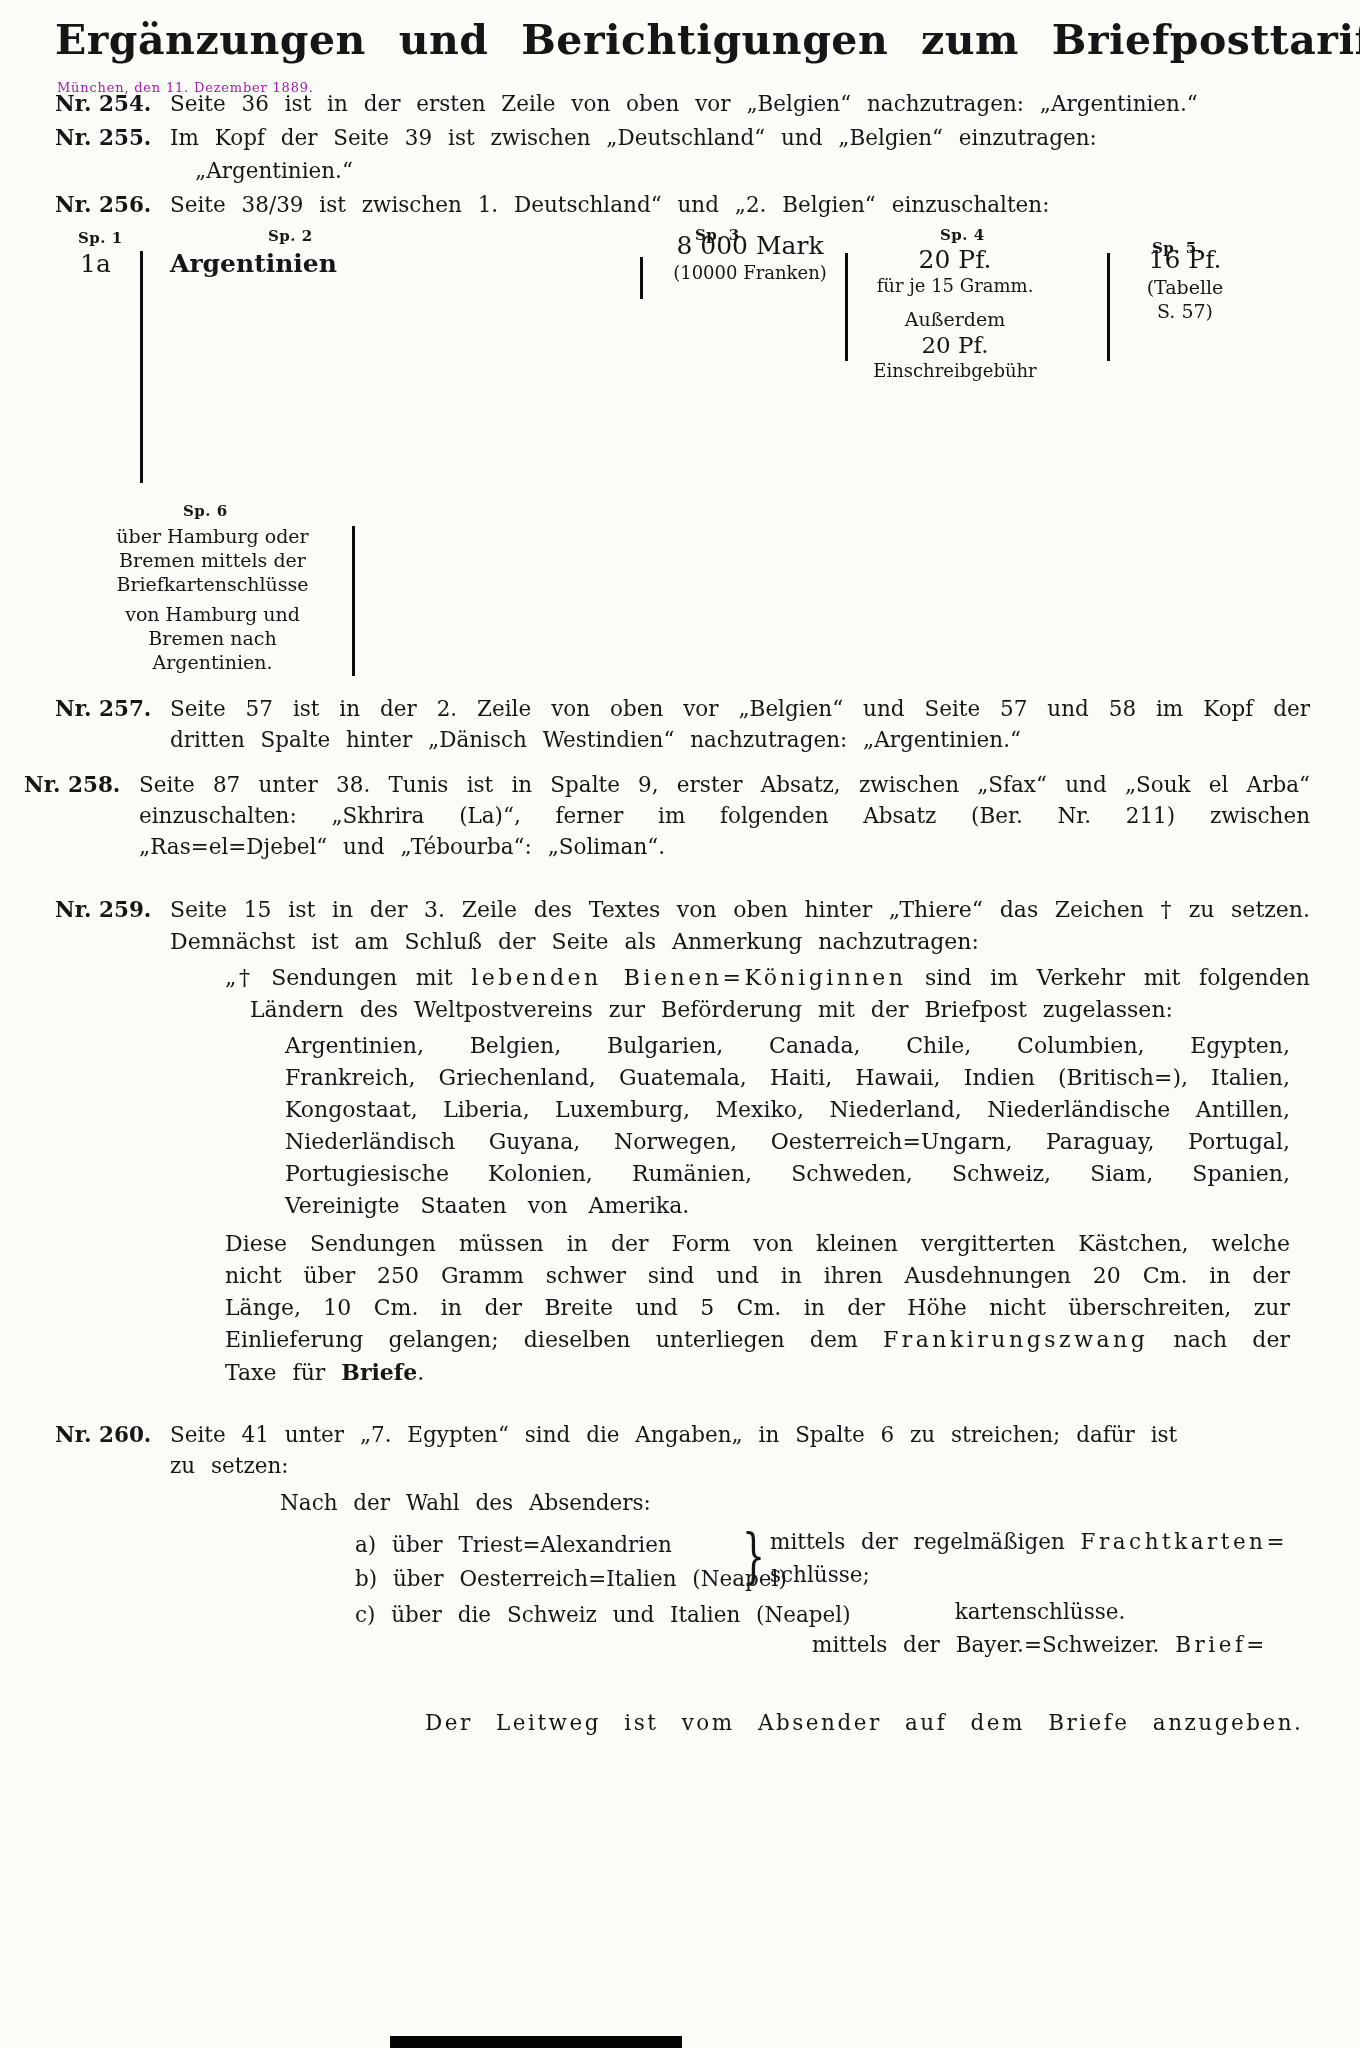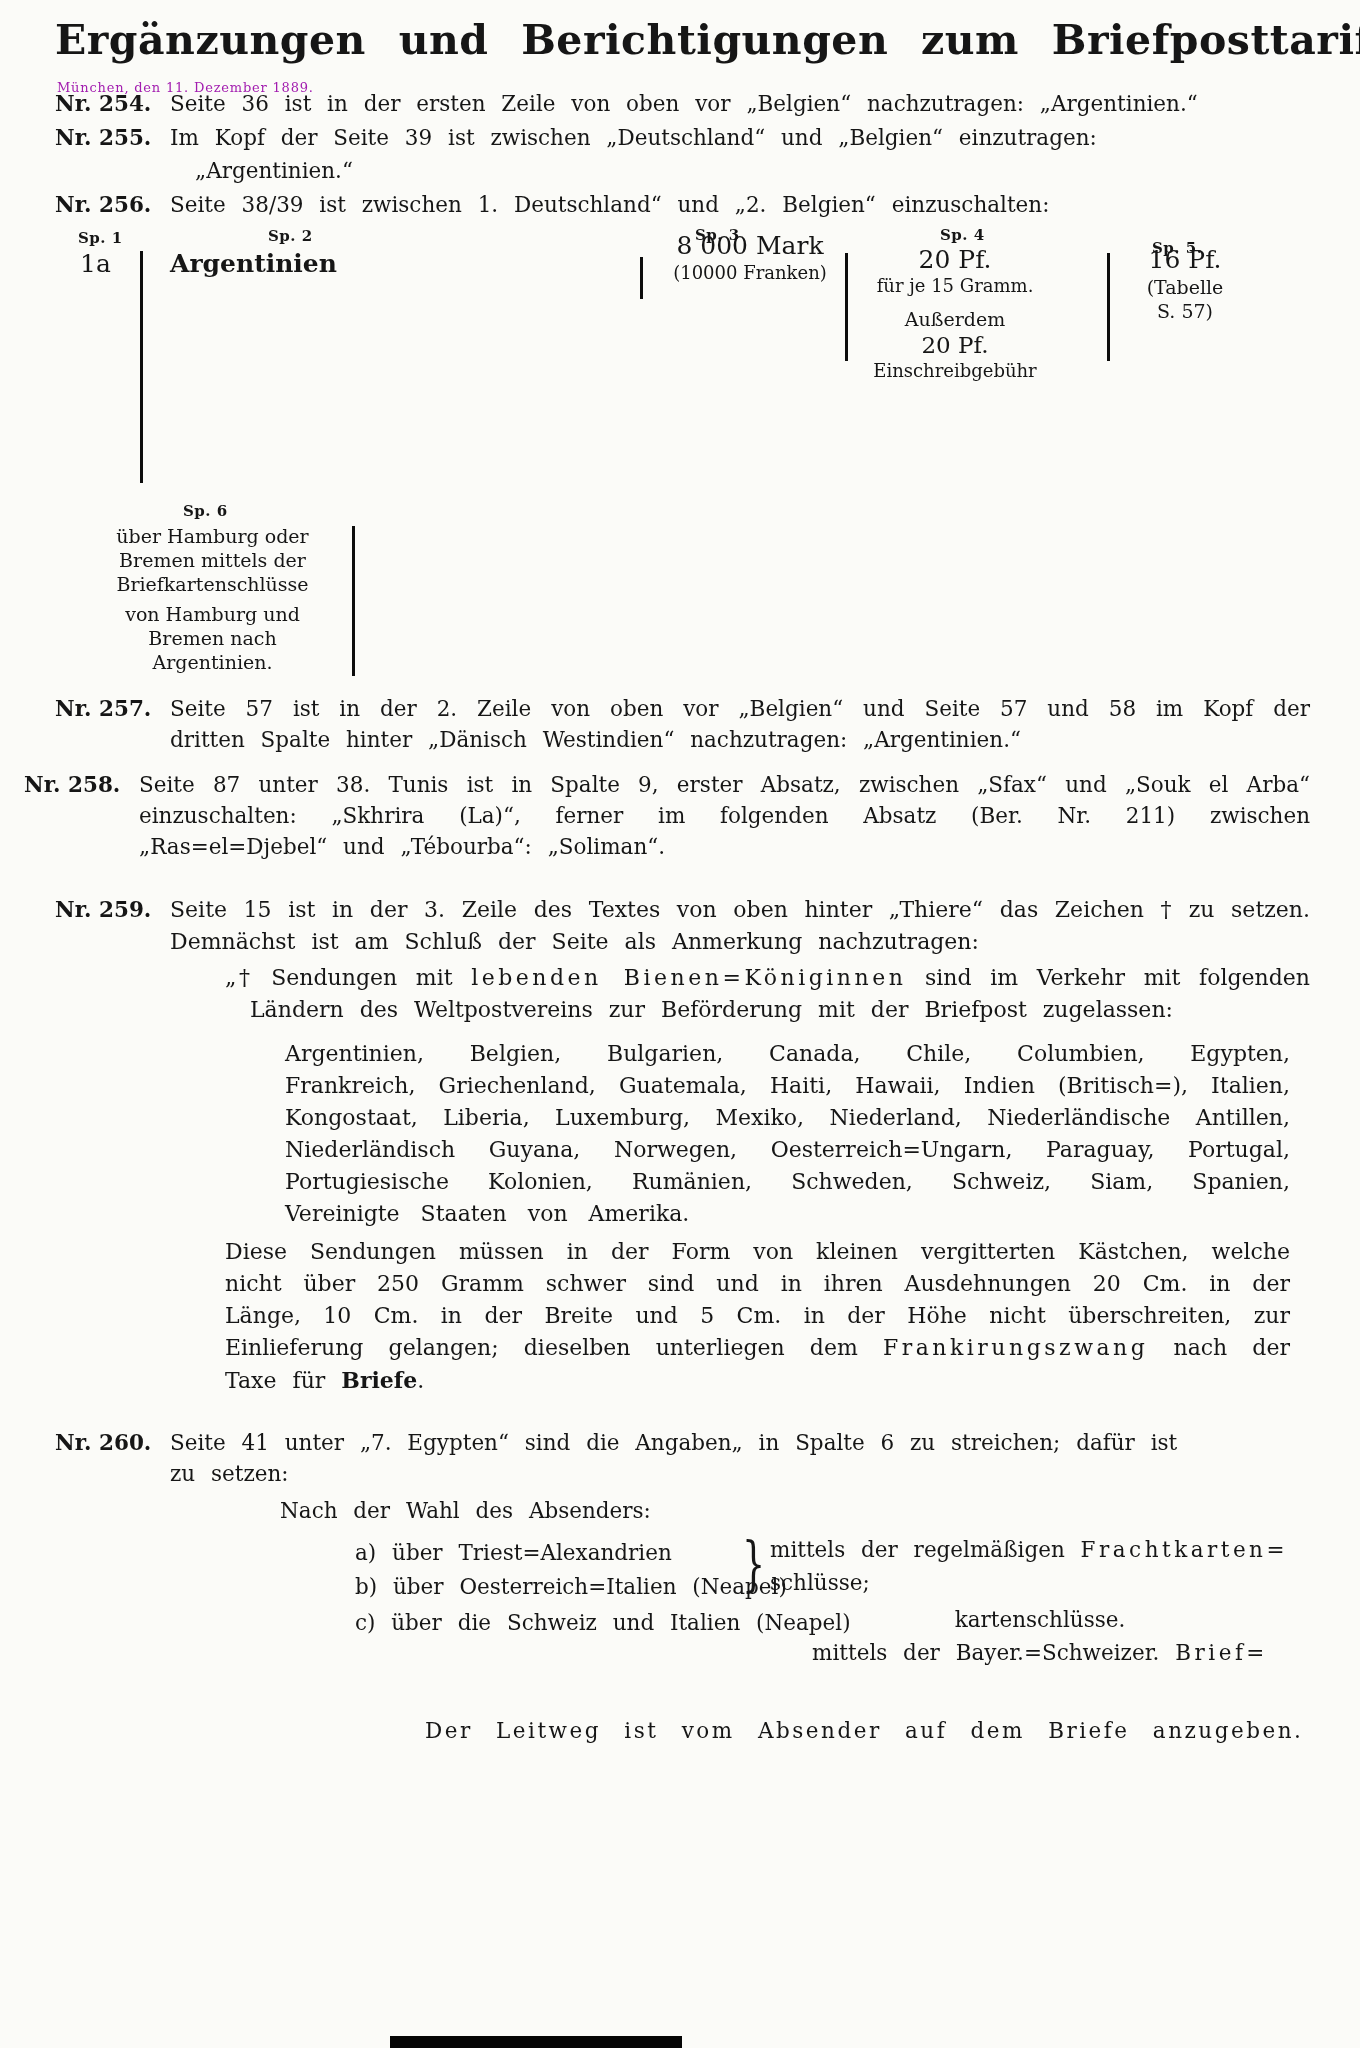--- a/index.html
+++ b/index.html
@@ -44,21 +44,21 @@
   .col4-lines .line:nth-child(1){font-size:25px;line-height:29px;}
   .col4-lines .line:nth-child(2){font-size:18px;line-height:23px;}
   .col4-lines .line:nth-child(3){font-size:19px;line-height:26px;margin-top:9px;}
   .col4-lines .line:nth-child(4){font-size:23px;line-height:27px;}
   .col4-lines .line:nth-child(5){font-size:18px;line-height:23px;}
   .col5-lines .line:nth-child(1){font-size:25px;line-height:30px;}
   .col5-lines .line:nth-child(2),.col5-lines .line:nth-child(3){font-size:19px;line-height:24px;}
   
   .e259 .body{font-size:22px;line-height:32px;}
   .note-para{padding-left:80px;text-indent:-25px;margin-top:4px;text-align:justify;}
-  .countries-para{margin-left:115px;width:1005px;margin-top:12px;text-align:justify;word-spacing:14px;}
+  .countries-para{margin-left:115px;width:1005px;margin-top:4px;text-align:justify;word-spacing:14px;}
   .closing-para{margin-left:55px;width:1065px;margin-top:6px;text-align:justify;}
   .sperr{letter-spacing:3.5px;}
   .bold{font-weight:bold;}
   
   .routes{position:relative;height:196px;font-size:21.5px;}
   .routes .heading{position:absolute;left:110px;top:6px;}
   .routes .route-a{position:absolute;left:185px;top:48px;}
   .routes .route-b{position:absolute;left:185px;top:82px;}
   .routes .route-c{position:absolute;left:185px;top:118px;}
   .routes .brace{position:absolute;left:572px;top:40px;font-size:52px;line-height:60px;

